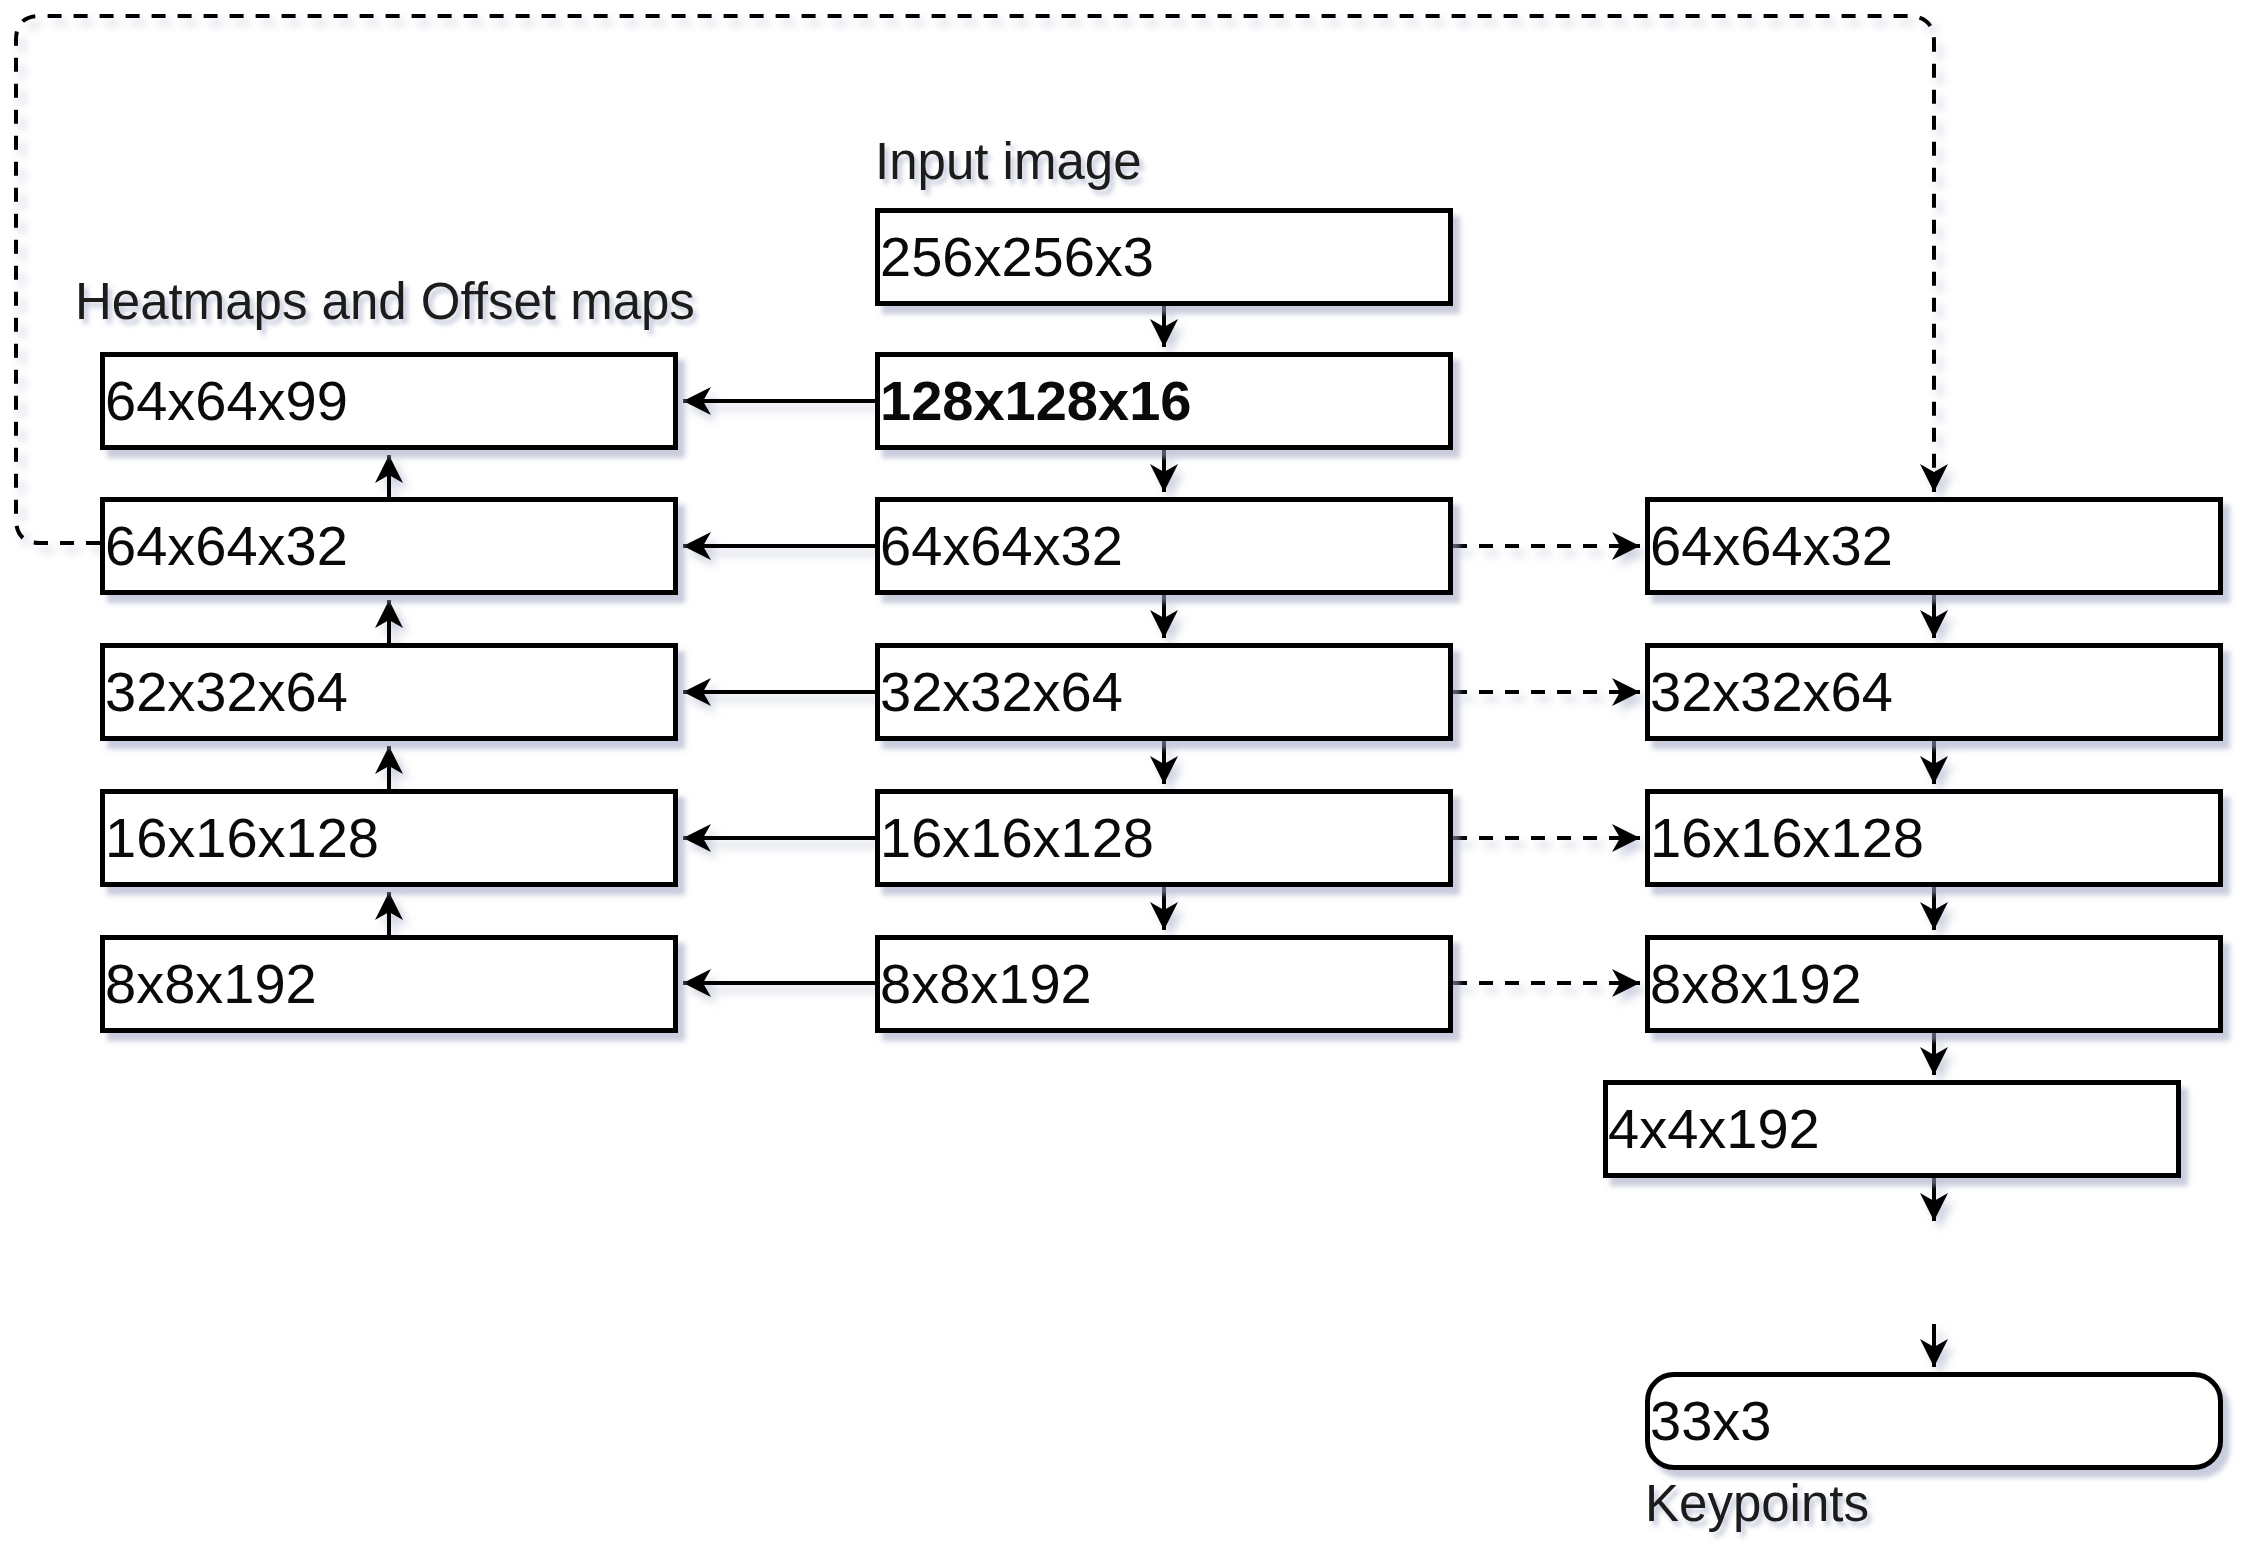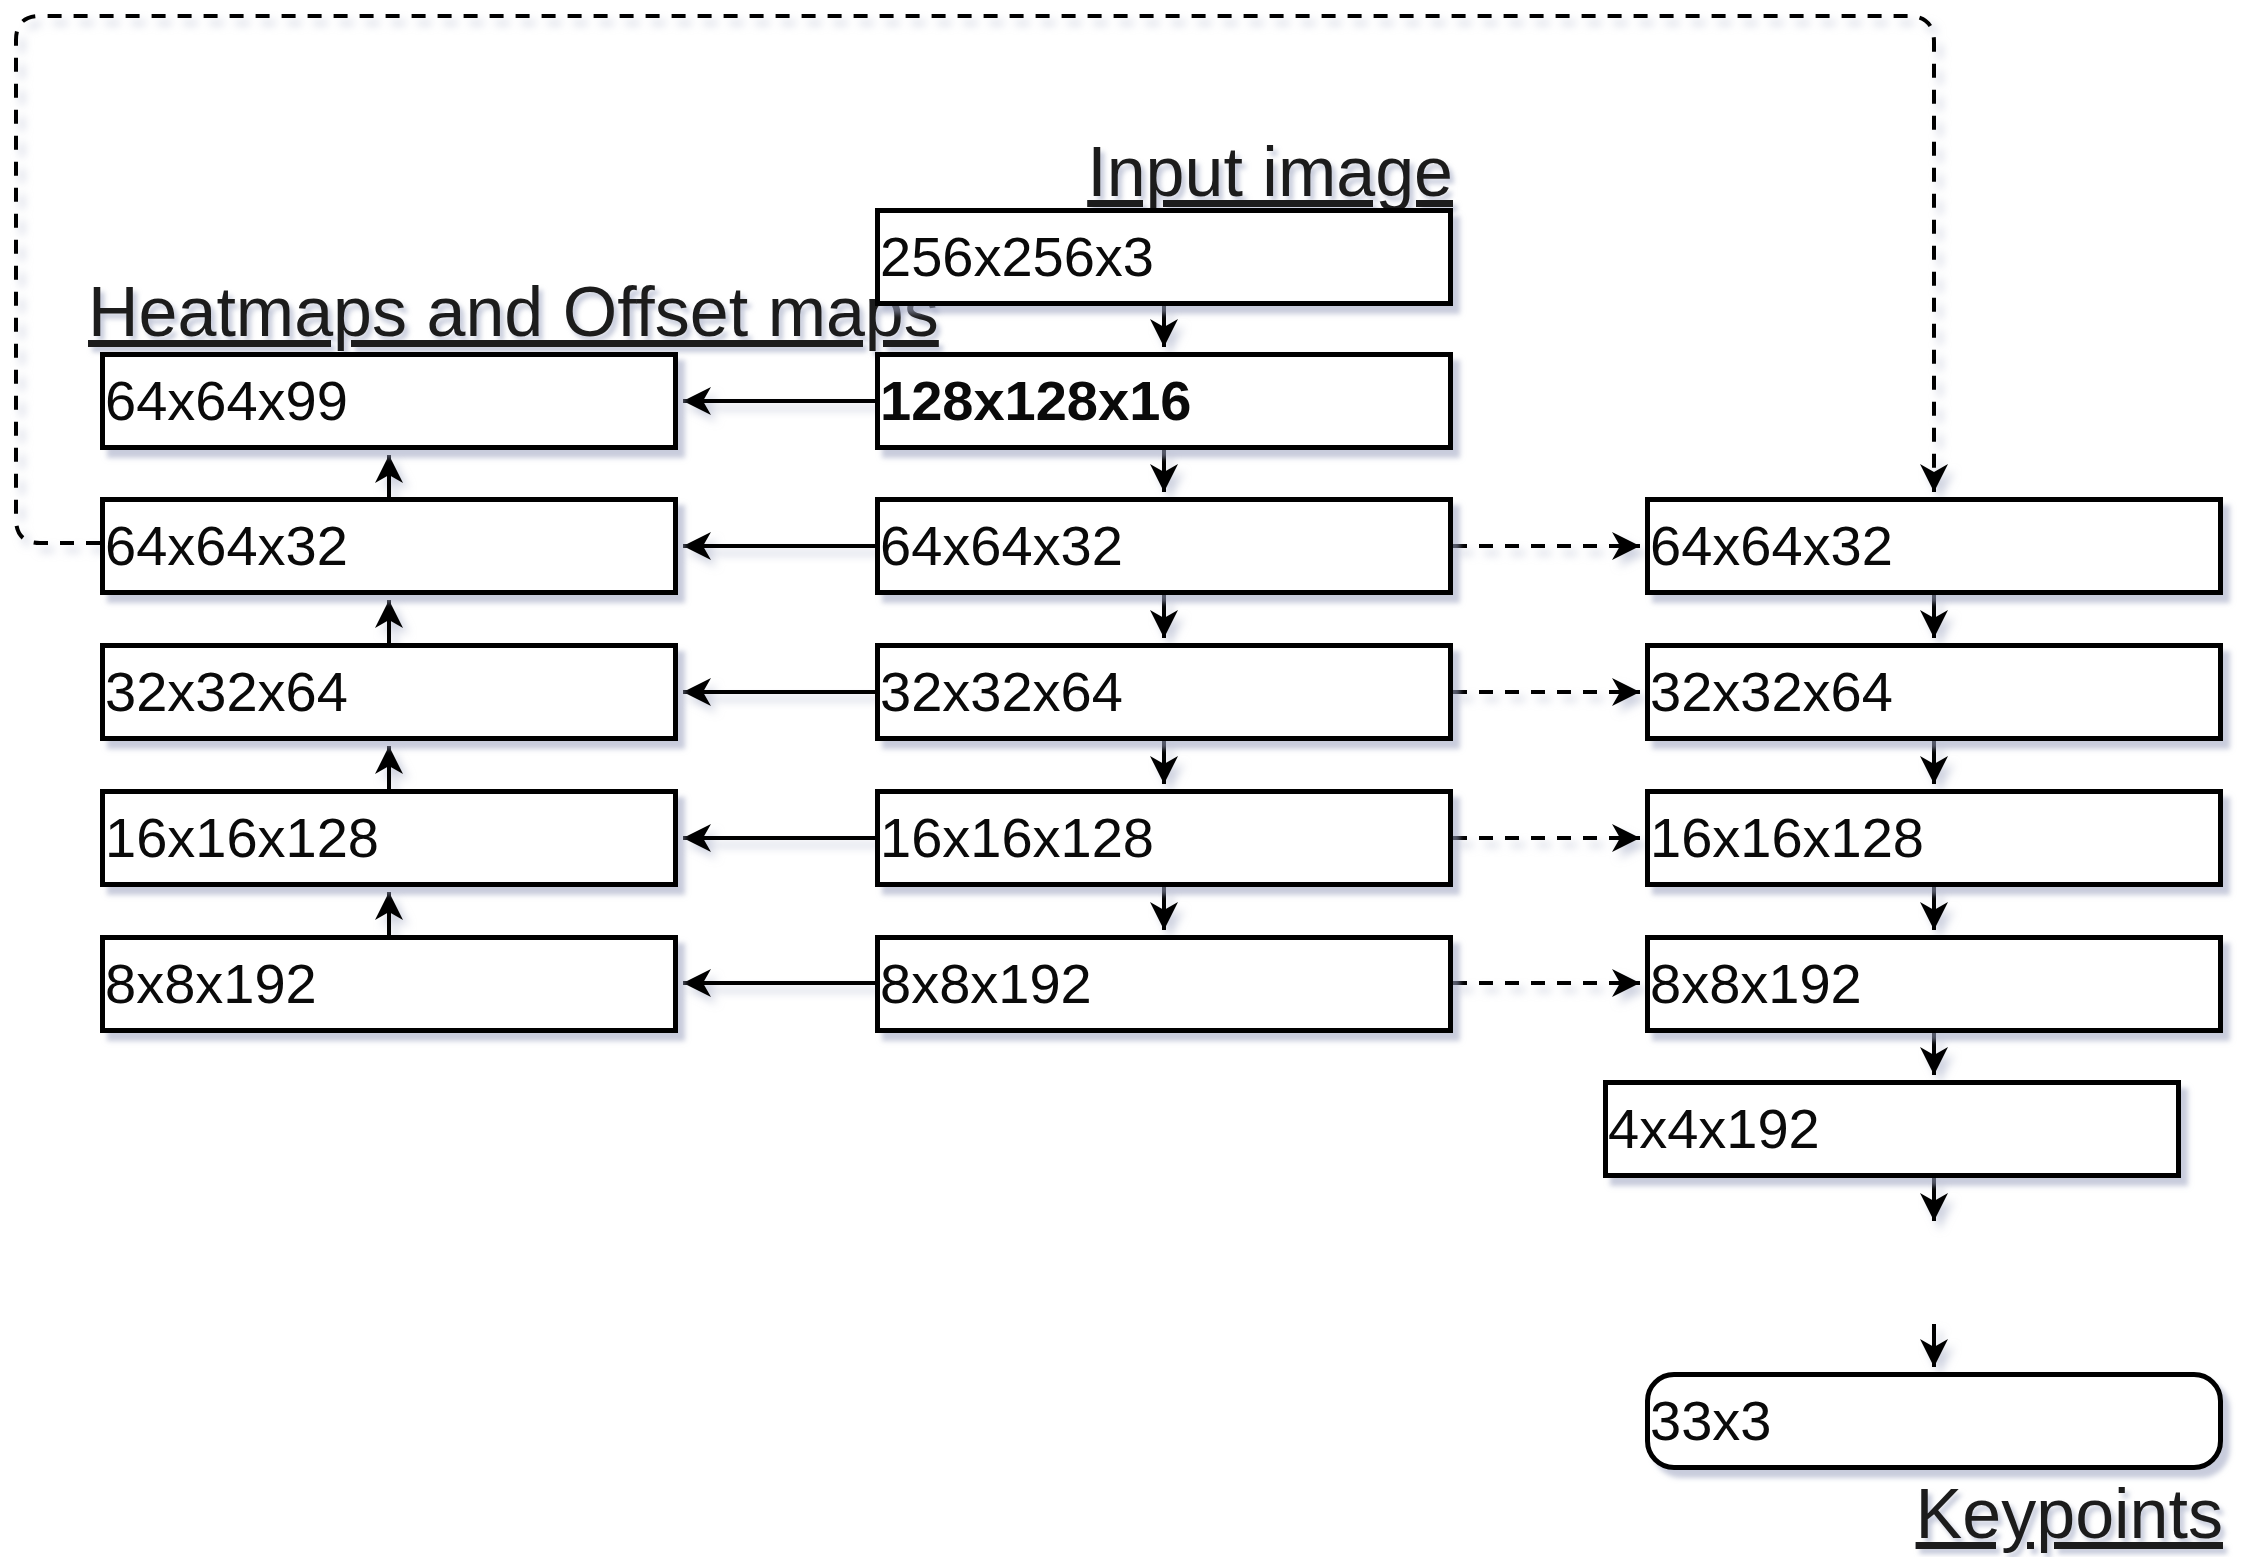--- a/index.html
+++ b/index.html
@@ -22,26 +22,25 @@
     background:#ffffff;
     border:5px solid #000000;
     box-shadow:7px 8px 5px rgba(155,163,192,0.55);
     text-align:left;
     line-height:88px;
     font-size:56px;
     white-space:nowrap;
   }
   .caption{
     position:absolute;
-    font-size:70px;
-    text-align:right;
+    font-size:51px;
+    text-align:left;
     white-space:nowrap;
     color:#1c1c1c;
     text-shadow:4px 5px 5px rgba(155,163,192,0.6);
-    text-decoration:underline;
   }
   
   #m0{left:875px;top:208px;}
   #m1{left:875px;top:352px;font-weight:bold;}
   #m2{left:875px;top:497px;}
   #m3{left:875px;top:643px;}
   #m4{left:875px;top:789px;}
   #m5{left:875px;top:935px;}
   
   #l0{left:100px;top:352px;}
@@ -52,21 +51,21 @@
   
   #r0{left:1645px;top:497px;}
   #r1{left:1645px;top:643px;}
   #r2{left:1645px;top:789px;}
   #r3{left:1645px;top:935px;}
   #r4{left:1603px;top:1080px;}
   #r5{left:1645px;top:1226px;}
   #r6{left:1645px;top:1372px;border-radius:29px;}
   
   #cap-input{left:875px;top:132px;width:578px;}
-  #cap-heatmaps{left:75px;top:272px;width:700px;margin-left:13px;}
+  #cap-heatmaps{left:75px;top:272px;width:700px;}
   #cap-keypoints{left:1645px;top:1474px;width:578px;}
 </style>
 </head>
 <body>
 
 <div id="stage">
 
   <svg id="connectors" width="2251" height="1557" viewBox="0 0 2251 1557">
     <defs>
       <marker id="ah" markerUnits="userSpaceOnUse" markerWidth="36" markerHeight="30" refX="29" refY="15" orient="auto">

